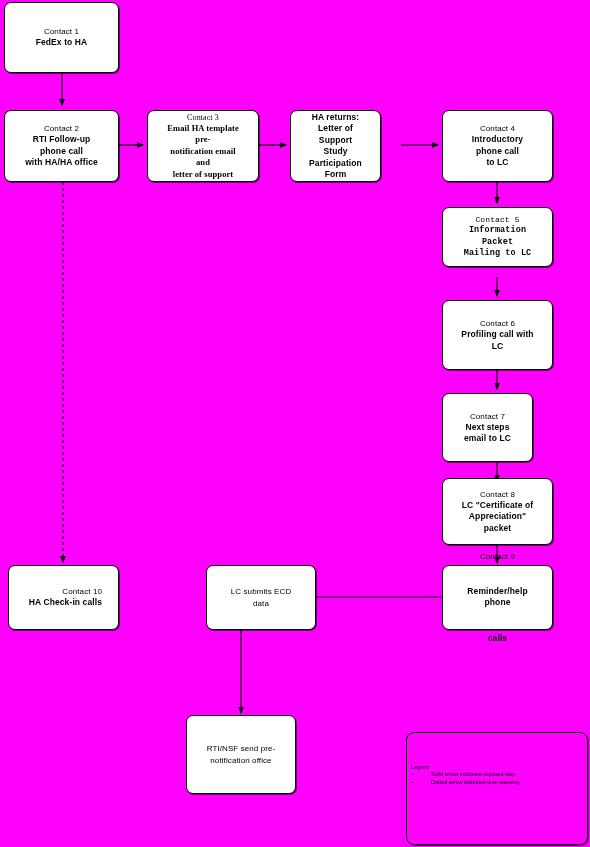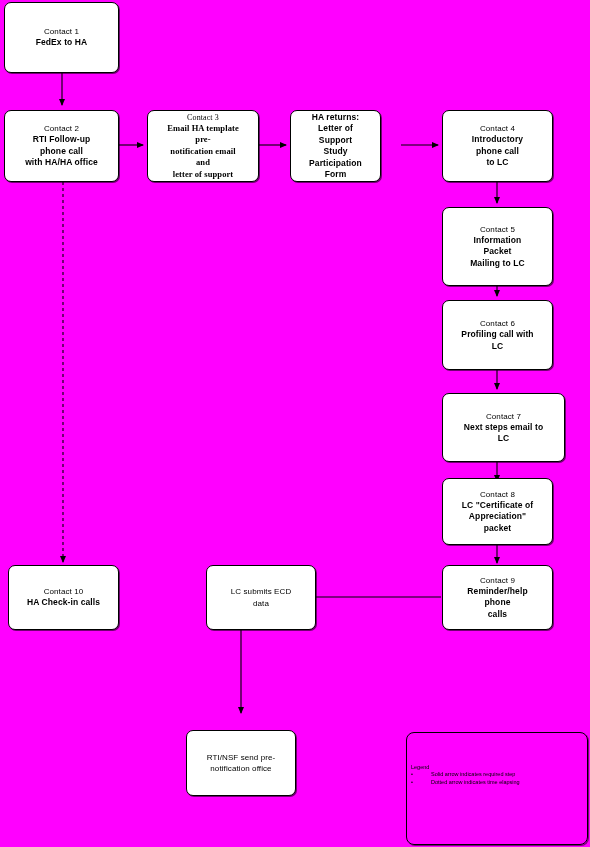--- a/index.html
+++ b/index.html
@@ -147,58 +147,58 @@
     <div class="bdy">Study Participation</div>
     <div class="bdy">Form</div>
   </div>
 
   <div class="node" style="left:442px; top:110px; width:111px; height:72px;">
     <div class="ttl">Contact 4</div>
     <div class="bdy">Introductory phone call</div>
     <div class="bdy">to LC</div>
   </div>
 
-  <div class="node" style="left:442px; top:207px; width:111px; height:79px;">
+  <div class="node" style="left:442px; top:207px; width:111px; height:60px;font-family:Liberation Mono, monospace;">
     <div class="ttl">Contact 5</div>
     <div class="bdy">Information Packet</div>
     <div class="bdy">Mailing to LC</div>
   </div>
 
   <div class="node" style="left:442px; top:300px; width:111px; height:70px;">
     <div class="ttl">Contact 6</div>
     <div class="bdy">Profiling call with LC</div>
   </div>
 
-  <div class="node" style="left:442px; top:393px; width:123px; height:69px;">
+  <div class="node" style="left:442px; top:393px; width:91px; height:69px;">
     <div class="ttl">Contact 7</div>
     <div class="bdy">Next steps email to LC</div>
   </div>
 
   <div class="node" style="left:442px; top:478px; width:111px; height:67px;">
     <div class="ttl">Contact 8</div>
     <div class="bdy">LC "Certificate of</div>
     <div class="bdy">Appreciation" packet</div>
   </div>
 
-  <div class="node" style="left:442px; top:565px; width:111px; height:65px;">
+  <div class="node" style="left:442px; top:565px; width:111px; height:65px;gap:24px;">
     <div class="ttl">Contact 9</div>
     <div class="bdy">Reminder/help phone</div>
     <div class="bdy">calls</div>
   </div>
 
-  <div class="node" style="left:8px; top:565px; width:111px; height:65px;">
+  <div class="node" style="left:8px; top:565px; width:111px; height:65px;align-items:flex-end;">
     <div class="ttl">Contact 10</div>
     <div class="bdy">HA Check-in calls</div>
   </div>
 
   <div class="node plain" style="left:186px; top:565px; width:110px; height:65px;margin-left:20px;">
     <div class="bdy">LC submits ECD data</div>
   </div>
 
-  <div class="node plain" style="left:186px; top:715px; width:110px; height:66px;margin-top:15px;">
+  <div class="node plain" style="left:186px; top:715px; width:110px; height:79px;">
     <div class="bdy">RTI/NSF send pre-</div>
     <div class="bdy">notification office</div>
   </div>
 
   <div class="legend-box" style="left:406px; top:732px; width:182px; height:113px;">
     <div class="legend-inner">
       <div class="legend-title">Legend</div>
       <div class="legend-item">
         <span class="bullet">•</span>
         <span>Solid arrow indicates required step</span>

